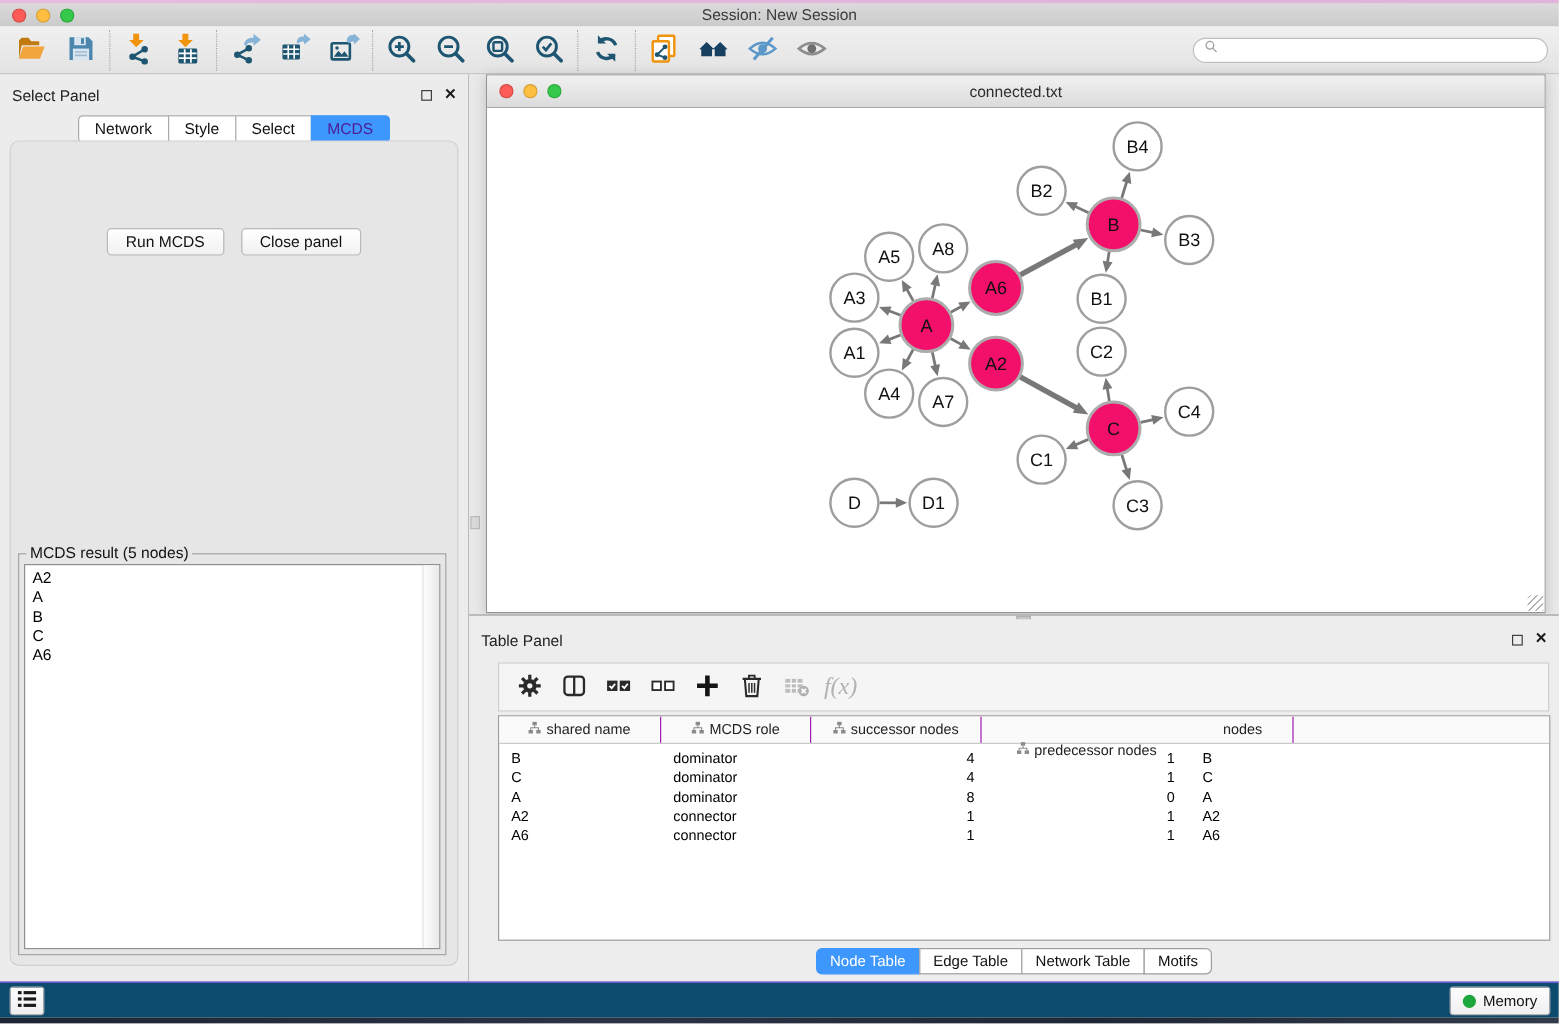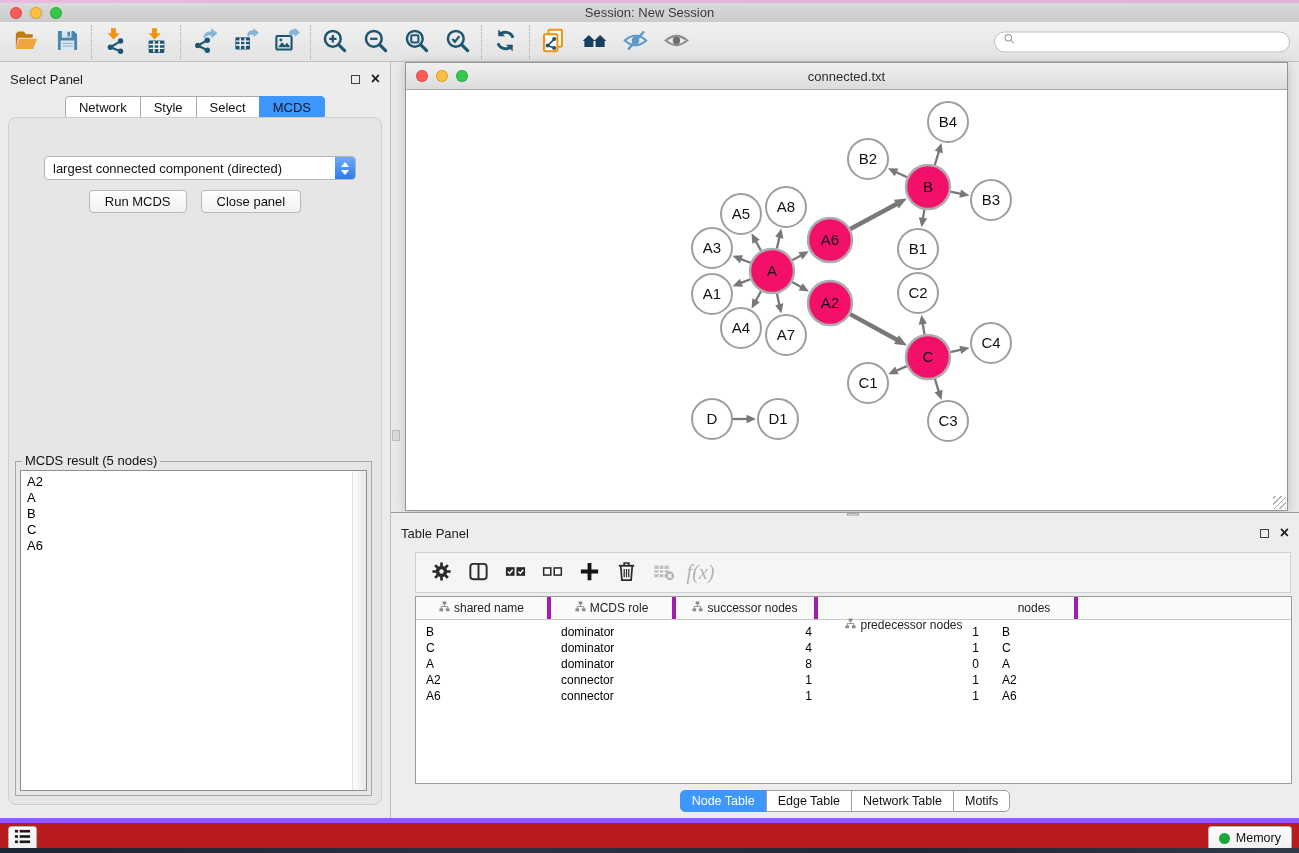--- a/index.html
+++ b/index.html
@@ -26,21 +26,21 @@
   .control-panel{left:0;top:62px;width:391px;height:756px;background:#ECECEC;border-right:1px solid #BDBDBD;box-sizing:border-box;}
   .panel-head{position:absolute;left:0;top:6px;width:100%;height:22px;display:flex;align-items:center;}
   .panel-head .ptitle{margin-left:10px;font-size:13px;color:#1F1F1F;}
   .win-btns{position:absolute;right:10px;top:0;display:flex;gap:11px;align-items:center;height:22px;}
   .float-btn{width:9px;height:9px;border:1.5px solid #3F3F3F;box-sizing:border-box;background:transparent;padding:0;}
   .close-btn{border:none;background:none;font-size:16px;font-weight:700;color:#1C1C1C;line-height:10px;padding:0;}
   .ctabs{position:absolute;left:0;top:34px;width:100%;display:flex;justify-content:center;}
   .ctab{font-size:13px;padding:3px 13px;background:#FFF;border:1px solid #ABABAB;margin-left:-1px;color:#111;}
   .ctab:first-child{border-radius:4px 0 0 4px;margin-left:0;text-align:right;}
   .ctab:last-child{border-radius:0 4px 4px 0;}
-  .ctab.sel{background:#3E97FD;border-color:#3E97FD;color:#0f172a;}
+  .ctab.sel{background:#3E97FD;border-color:#3E97FD;color:#4c1d95;}
   .cp-inner{position:absolute;left:8px;right:8px;top:55px;bottom:13px;background:#E6E6E6;border:1px solid #CFCFCF;border-radius:8px;}
   .crit-label{position:absolute;left:0;top:14px;width:100%;text-align:center;font-size:13px;color:#111;}
   .dropdown{position:absolute;left:35px;top:38px;width:312px;height:24px;background:#fff;border:1px solid #B5B5B5;border-radius:4px;
             box-sizing:border-box;display:flex;align-items:center;}
   .dropdown .dval{flex:1;font-size:13px;padding-left:8px;color:#111;white-space:nowrap;overflow:hidden;}
   .stepper{width:20px;height:22px;border-radius:0 3px 3px 0;background:linear-gradient(#6FAAF9,#2D7BF0);
            display:flex;flex-direction:column;align-items:center;justify-content:center;gap:3px;}
   .tri-up{width:0;height:0;border-left:4px solid transparent;border-right:4px solid transparent;border-bottom:5px solid #fff;}
   .tri-dn{width:0;height:0;border-left:4px solid transparent;border-right:4px solid transparent;border-top:5px solid #fff;}
   .btn-row{position:absolute;left:0;top:72px;width:100%;display:flex;justify-content:center;gap:14px;}
@@ -66,32 +66,32 @@
   .split-divider{left:391px;top:512px;width:908px;height:4px;background:#EDEDED;border-top:1px solid #9B9B9B;box-sizing:border-box;}
   .split-grip{position:absolute;left:456px;top:0px;width:10px;height:3px;background:#C6C6C6;border:1px solid #ADADAD;}
   
   .table-panel{left:391px;top:516px;width:908px;height:302px;background:#EDEDED;}
   .tp-toolbar{position:absolute;left:24px;top:36px;width:876px;height:41px;background:#F5F5F5;border:1px solid #CFCFCF;
               box-sizing:border-box;display:flex;align-items:center;padding-left:10px;gap:6px;}
   .tpbtn{width:31px;height:32px;display:flex;align-items:center;justify-content:center;background:none;border:none;padding:0;}
   .fx{font-family:"Liberation Serif",serif;font-style:italic;font-size:20px;color:#B2B2B2;}
   .dtable{position:absolute;left:24px;top:80px;width:877px;height:188px;background:#fff;border:1px solid #9C9C9C;box-sizing:border-box;overflow:hidden;}
   .thead{display:flex;height:23px;background:#FAFAFA;border-bottom:1px solid #C9C9C9;box-sizing:border-box;}
-  .th{display:flex;align-items:center;justify-content:center;gap:4px;font-size:12px;color:#222;border-right:4px solid #a21caf;box-sizing:border-box;}
+  .th{display:flex;align-items:center;justify-content:center;gap:4px;font-size:12px;color:#222;border-right:1px solid #a21caf;box-sizing:border-box;}
   .th.fill{flex:1;border-right:none;}
   .trow{display:flex;height:16px;align-items:center;}
   .td{font-size:12px;color:#000;box-sizing:border-box;white-space:nowrap;overflow:hidden;}
   .tbody .pad{height:4px;}
   .tp-tabs{position:absolute;left:0;top:274px;width:100%;display:flex;justify-content:center;}
   .ttab{font-size:12.5px;padding:3px 11px;background:#FFF;border:1px solid #9E9E9E;margin-left:-1px;color:#111;}
   .ttab:first-child{border-radius:5px 0 0 5px;margin-left:0;}
   .ttab:last-child{border-radius:0 5px 5px 0;}
   .ttab.sel{background:#3E97FD;border-color:#3E97FD;color:#fff;}
   
-  .statusbar{left:0;top:818px;width:1299px;height:30px;background:#b91c1c;border-top:5px solid #8b5cf6;box-sizing:border-box;text-decoration:underline;}
+  .statusbar{left:0;top:818px;width:1299px;height:30px;background:#0c4a6e;border-top:1px solid #8b5cf6;box-sizing:border-box;text-decoration:underline;}
   .task-btn{position:absolute;left:8px;top:3px;width:29px;height:24px;background:linear-gradient(#FDFDFD,#EFEFEF);
             border:1px solid #B3B3B3;border-radius:3px;display:flex;align-items:center;justify-content:center;}
   .mem-btn{position:absolute;right:7px;top:3px;height:24px;background:linear-gradient(#FDFDFD,#F0F0F0);border:1px solid #B3B3B3;
            border-radius:3px;display:flex;align-items:center;gap:6px;padding:0 10px;font-size:12.5px;color:#111;}
   .mem-dot{width:11px;height:11px;border-radius:50%;background:#1DA63B;}
   .wallpaper-bottom{left:0;top:848px;width:1299px;height:5px;background:linear-gradient(90deg,#1C2533,#2A3344 40%,#1E2734 70%,#313A48);}
 </style>
 </head>
 <body>
 
@@ -257,27 +257,20 @@
       <button class="close-btn">×</button>
     </span>
   </div>
   <div class="ctabs" id="control-tabs">
       <button class="ctab">Network</button>
       <button class="ctab">Style</button>
       <button class="ctab">Select</button>
       <button class="ctab sel">MCDS</button>
     </div>
   <div class="cp-inner">
-    <div class="dropdown">
-      <span class="dval">largest connected component (directed)</span>
-      <span class="stepper">
-          <span class="tri-up"></span>
-          <span class="tri-dn"></span>
-        </span>
-    </div>
     <div class="btn-row">
       <button class="pbtn">Run MCDS</button>
       <button class="pbtn">Close panel</button>
     </div>
     <div class="fieldset">
       <span class="legend">MCDS result (5 nodes)</span>
       <div class="mcds-list" id="mcds-list">
         <div class="pad"></div>
       <div class="mcds-item">A2</div>
           <div class="mcds-item">A</div>

